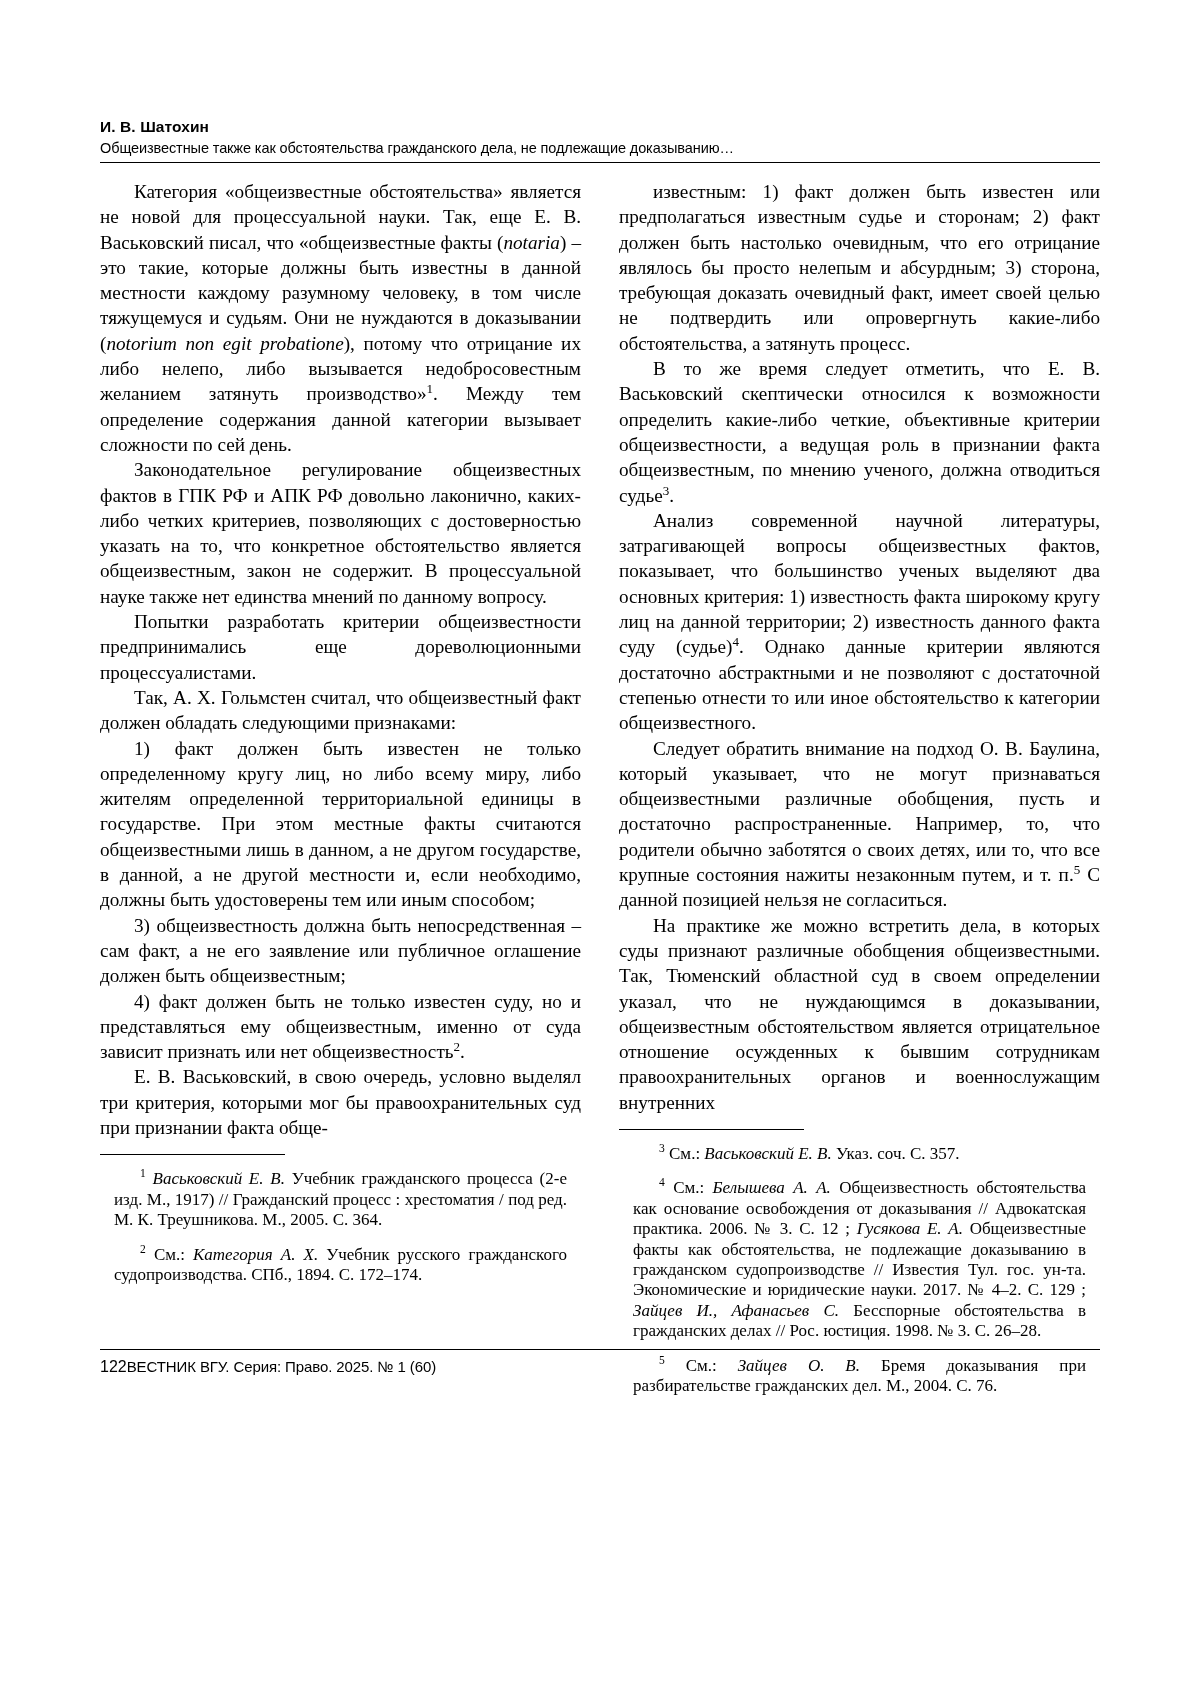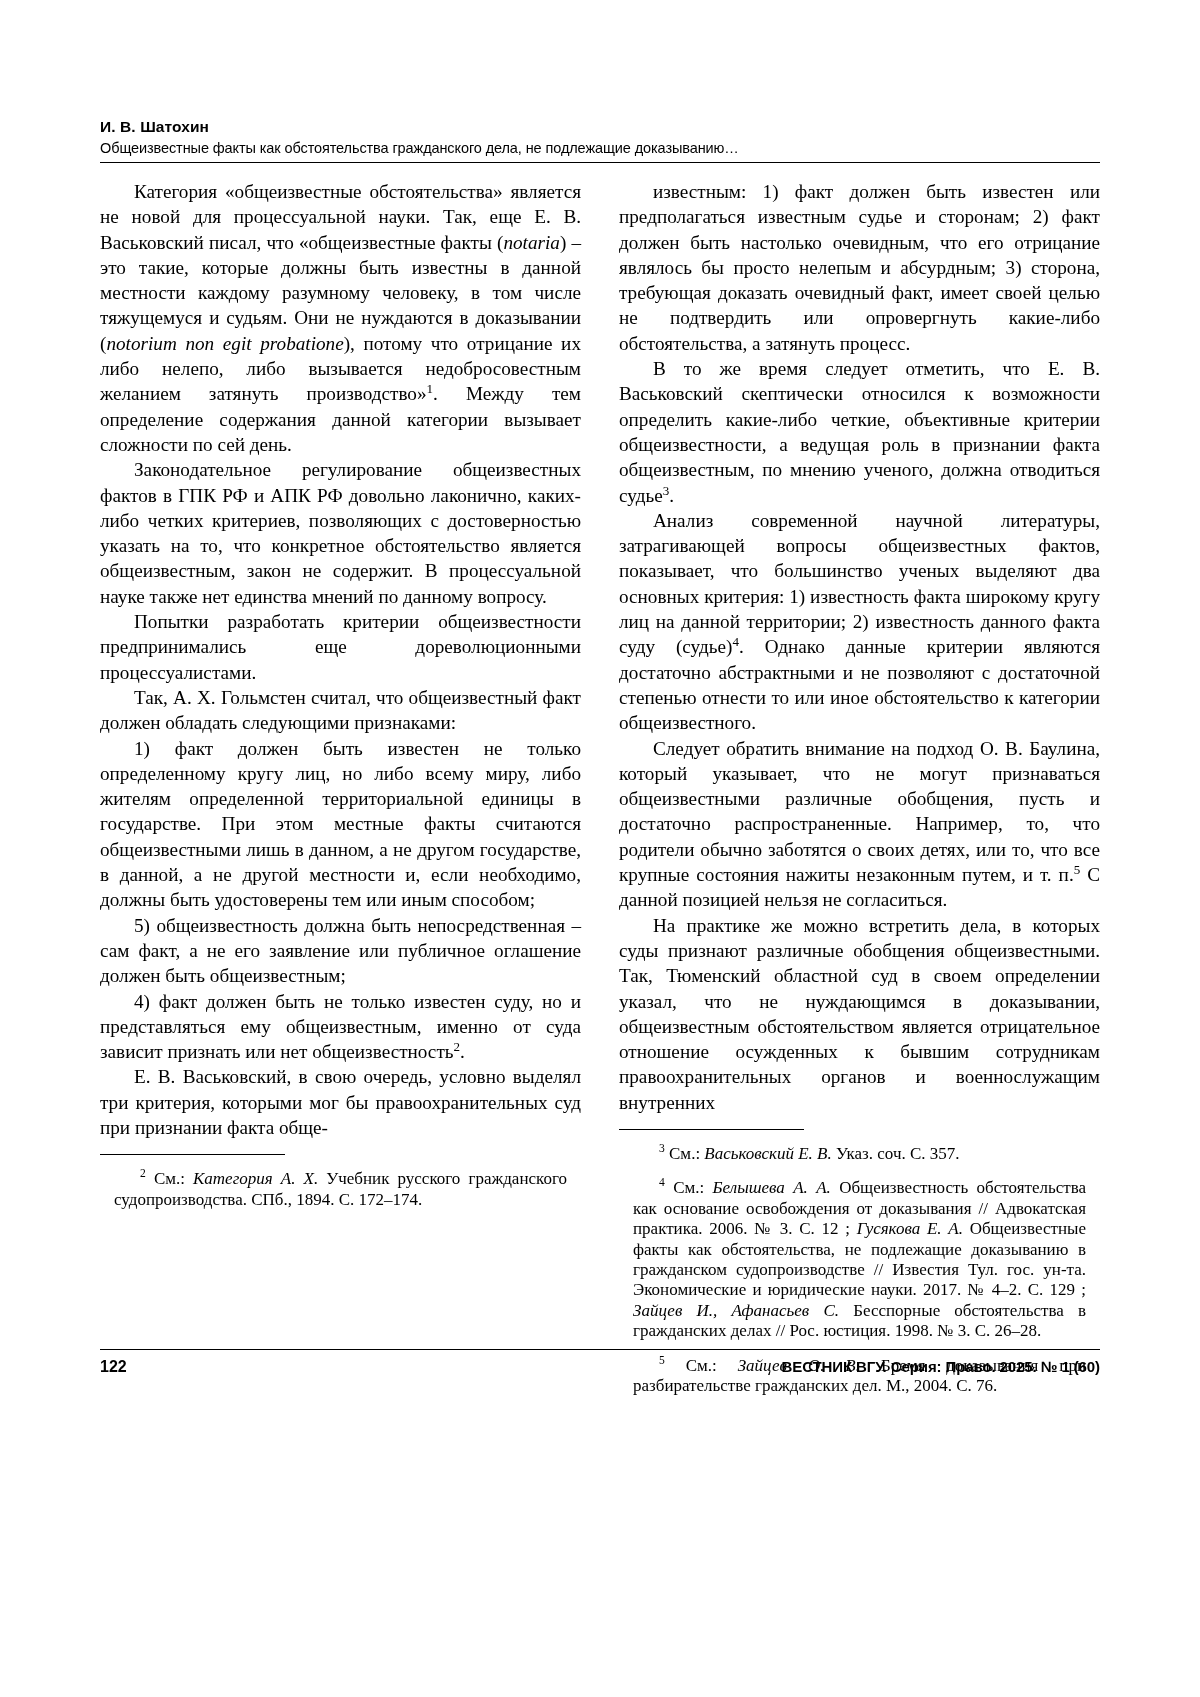--- a/index.html
+++ b/index.html
@@ -90,58 +90,60 @@
     right: 100px;
     bottom: 66px;
   }
   .footer-rule {
     border: 0;
     border-top: 1.3px solid #000;
     margin-bottom: 8px;
   }
   .footer-row {
     display: flex;
-    justify-content: space-between;
+    justify-content: flex-start;
     align-items: baseline;
     font-family: "Liberation Sans", sans-serif;
     font-size: 15px;
-    font-weight: bold;
   }
   .footer-right { letter-spacing: -0.1px; }
   .footer-left { font-size: 16px; }
 </style>
 </head>
 <body>
 
 <div class="page">
 
   <div class="runhead">
     <div class="author">И. В. Шатохин</div>
-    <div class="title">Общеизвестные факты как обстоятельства гражданского дела, не подлежащие доказыванию…</div>
+    <div class="title">Общеизвестные также как обстоятельства гражданского дела, не подлежащие доказыванию…</div>
   </div>
   <hr class="rule">
 
   <div class="columns">
 
     <div class="col col-left">
       <p class="body">
         <span>Категория «общеизвестные обстоятельства» является не новой для процессуальной науки. Так, еще Е.&nbsp;В. Васьковский писал, что «общеизвестные факты (</span><span class="i">notaria</span><span>) – это такие, которые должны быть известны в данной местности каждому разумному человеку, в том числе тяжущемуся и судьям. Они не нуждаются в доказывании (</span><span class="i">notorium non egit probatione</span><span>), потому что отрицание их либо нелепо, либо вызывается недобросовестным желанием затянуть производство»</span><sup>1</sup><span>. Между тем определение содержания данной категории вызывает сложности по сей день.</span>
       </p>
       <p class="body">Законодательное регулирование общеизвестных фактов в ГПК РФ и АПК РФ довольно лаконично, каких-либо четких критериев, позволяющих с достоверностью указать на то, что конкретное обстоятельство является общеизвестным, закон не содержит. В процессуальной науке также нет единства мнений по данному вопросу.</p>
       <p class="body">Попытки разработать критерии общеизвестности предпринимались еще дореволюционными процессуалистами.</p>
       <p class="body">Так, А. Х. Гольмстен считал, что общеизвестный факт должен обладать следующими признаками:</p>
       <p class="body">1) факт должен быть известен не только определенному кругу лиц, но либо всему миру, либо жителям определенной территориальной единицы в государстве. При этом местные факты считаются общеизвестными лишь в данном, а не другом государстве, в данной, а не другой местности и, если необходимо, должны быть удостоверены тем или иным способом;</p>
-      <p class="body">5) общеизвестность должна быть непосредственная – сам факт, а не его заявление или публичное оглашение должен быть общеизвестным;</p>
+      <p class="body">3) общеизвестность должна быть непосредственная – сам факт, а не его заявление или публичное оглашение должен быть общеизвестным;</p>
       <p class="body">
         <span>4) факт должен быть не только известен суду, но и представляться ему общеизвестным, именно от суда зависит признать или нет общеизвестность</span><sup>2</sup><span>.</span>
       </p>
       <p class="body">Е. В. Васьковский, в свою очередь, условно выделял три критерия, которыми мог бы правоохранительных суд при признании факта обще-</p>
 
       <div class="footnotes">
         <hr class="fn-rule">
+        <p class="fn">
+          <sup>1</sup> <span class="i">Васьковский Е. В.</span><span> Учебник гражданского процесса (2-е изд. М., 1917) // Гражданский процесс : хрестоматия / под ред. М. К. Треушникова. М., 2005. С. 364.</span>
+        </p>
         <p class="fn">
           <sup>2</sup> <span>См.: </span><span class="i">Категория А. Х.</span><span> Учебник русского гражданского судопроизводства. СПб., 1894. С. 172–174.</span>
         </p>
       </div>
     </div>
 
     <div class="col col-right">
       <p class="body">известным: 1) факт должен быть известен или предполагаться известным судье и сторонам; 2) факт должен быть настолько очевидным, что его отрицание являлось бы просто нелепым и абсурдным; 3) сторона, требующая доказать очевидный факт, имеет своей целью не подтвердить или опровергнуть какие-либо обстоятельства, а затянуть процесс.</p>
       <p class="body">
         <span>В то же время следует отметить, что Е.&nbsp;В. Васьковский скептически относился к возможности определить какие-либо четкие, объективные критерии общеизвестности, а ведущая роль в признании факта общеизвестным, по мнению ученого, должна отводиться судье</span><sup>3</sup><span>.</span>

